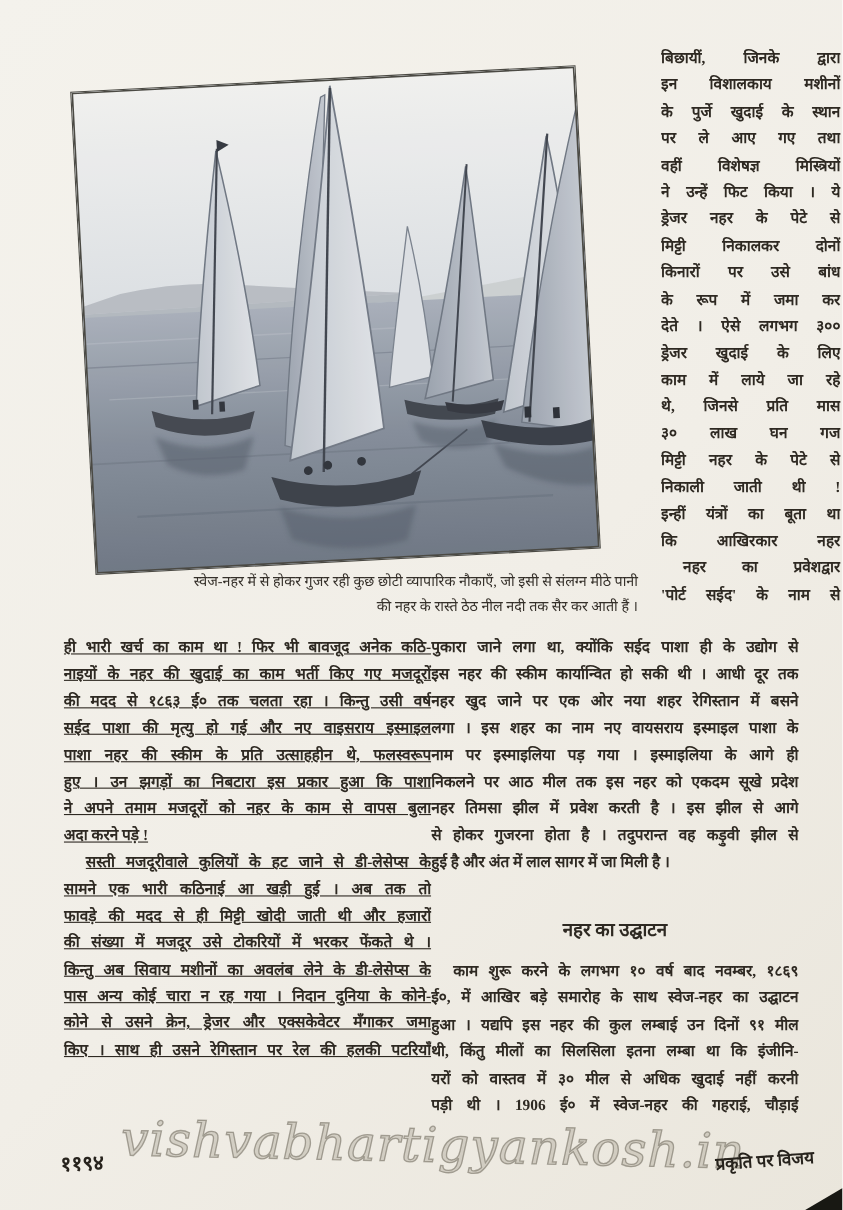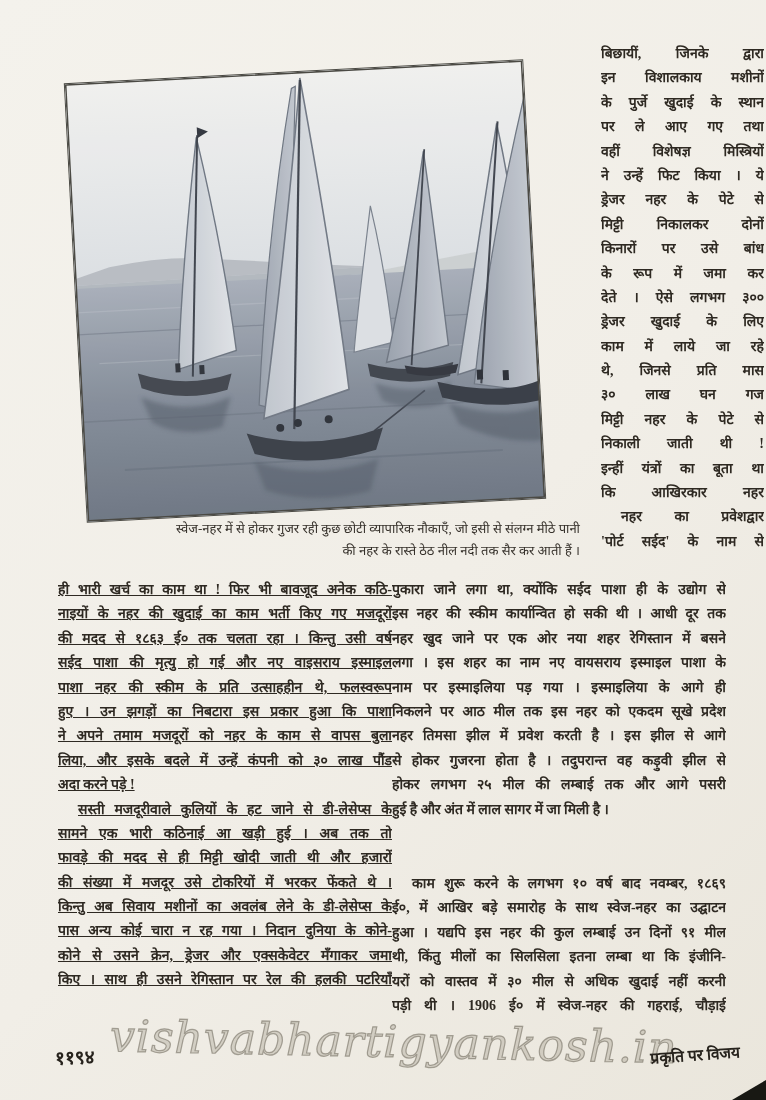--- a/index.html
+++ b/index.html
@@ -185,45 +185,44 @@
     </div>
 
   <div class="textcol col-left">
       <div class="line">ही भारी खर्च का काम था ! फिर भी बावजूद अनेक कठि-</div>
       <div class="line">नाइयों के नहर की खुदाई का काम भर्ती किए गए मजदूरों</div>
       <div class="line">की मदद से १८६३ ई० तक चलता रहा । किन्तु उसी वर्ष</div>
       <div class="line">सईद पाशा की मृत्यु हो गई और नए  वाइसराय इस्माइल</div>
       <div class="line">पाशा नहर की स्कीम के प्रति उत्साहहीन थे, फलस्वरूप</div>
       <div class="line">हुए । उन झगड़ों का निबटारा इस प्रकार हुआ कि पाशा</div>
       <div class="line">ने अपने तमाम मजदूरों को नहर के काम से वापस बुला</div>
-      <div class="line">लिया, और इसके बदले में उन्हें कंपनी को ३० लाख पौंड</div>
       <div class="line end">अदा करने पड़े !</div>
       <div class="line ind">सस्ती मजदूरीवाले कुलियों के हट जाने से डी-लेसेप्स के</div>
       <div class="line">सामने एक  भारी कठिनाई आ  खड़ी हुई ।  अब  तक तो</div>
       <div class="line">फावड़े  की मदद से ही मिट्टी खोदी  जाती थी और हजारों</div>
       <div class="line">की संख्या में  मजदूर उसे टोकरियों में  भरकर फेंकते थे ।</div>
       <div class="line">किन्तु अब सिवाय मशीनों का अवलंब लेने के डी-लेसेप्स के</div>
       <div class="line">पास अन्य कोई चारा न रह गया । निदान दुनिया के कोने-</div>
       <div class="line">कोने से  उसने क्रेन, ड्रेजर और एक्सकेवेटर  मँगाकर जमा</div>
       <div class="line">किए । साथ ही उसने रेगिस्तान पर रेल की हलकी पटरियाँ</div>
     </div>
 
   <div class="textcol col-right-upper">
       <div class="line">पुकारा जाने लगा था, क्योंकि सईद पाशा ही के उद्योग से</div>
       <div class="line">इस नहर की स्कीम कार्यान्वित हो सकी थी । आधी दूर तक</div>
       <div class="line">नहर खुद जाने पर एक ओर नया शहर रेगिस्तान में बसने</div>
       <div class="line">लगा । इस शहर का नाम नए वायसराय इस्माइल पाशा के</div>
       <div class="line">नाम पर इस्माइलिया पड़ गया ।  इस्माइलिया के आगे ही</div>
       <div class="line">निकलने पर आठ मील तक इस नहर को एकदम सूखे प्रदेश</div>
       <div class="line">नहर तिमसा झील में प्रवेश  करती है ।  इस झील से आगे</div>
       <div class="line">से होकर गुजरना होता है ।  तदुपरान्त वह कड़ुवी झील से</div>
-      <div class="line">होकर लगभग २५ मील की  लम्बाई तक और आगे पसरी</div>
       <div class="line end">हुई है और अंत में लाल सागर में जा मिली है ।</div>
     </div>
 
+  <h2 class="heading">नहर का उद्घाटन</h2>
 
   <div class="textcol col-right-lower">
       <div class="line ind">काम शुरू करने के लगभग १० वर्ष बाद नवम्बर, १८६९</div>
       <div class="line">ई०, में आखिर बड़े समारोह के साथ स्वेज-नहर का उद्घाटन</div>
       <div class="line">हुआ । यद्यपि इस नहर की कुल लम्बाई उन दिनों ९१ मील</div>
       <div class="line">थी, किंतु मीलों का सिलसिला इतना लम्बा था कि इंजीनि-</div>
       <div class="line">यरों को वास्तव में ३० मील से  अधिक खुदाई नहीं करनी</div>
       <div class="line">पड़ी थी ।  1906 ई०  में स्वेज-नहर की गहराई, चौड़ाई</div>
     </div>
 

